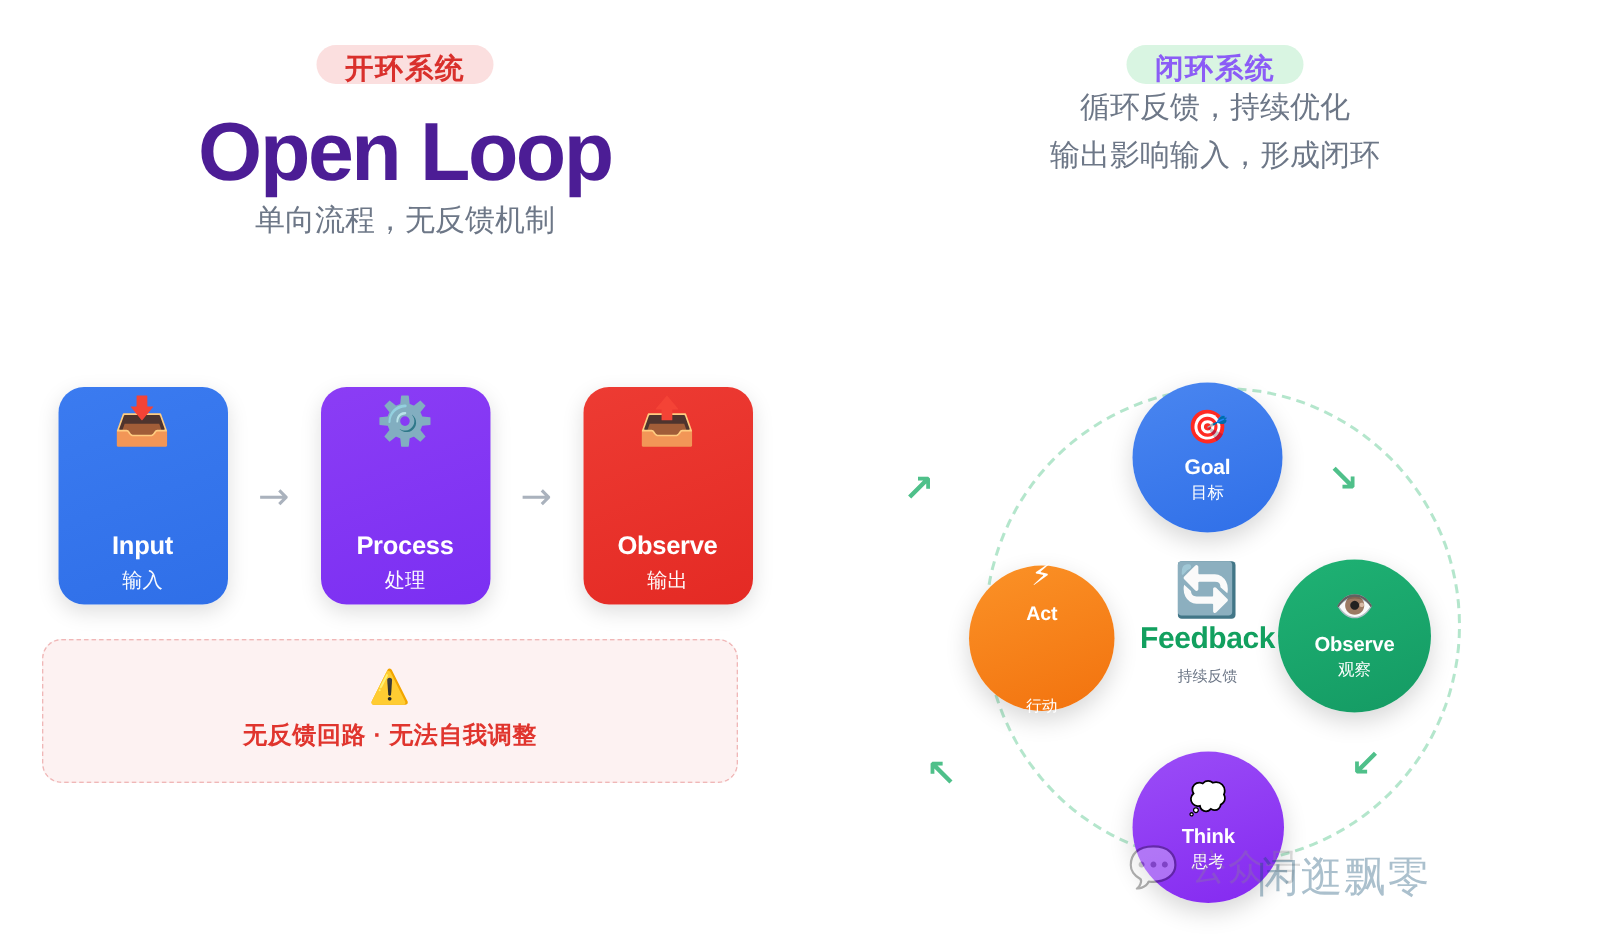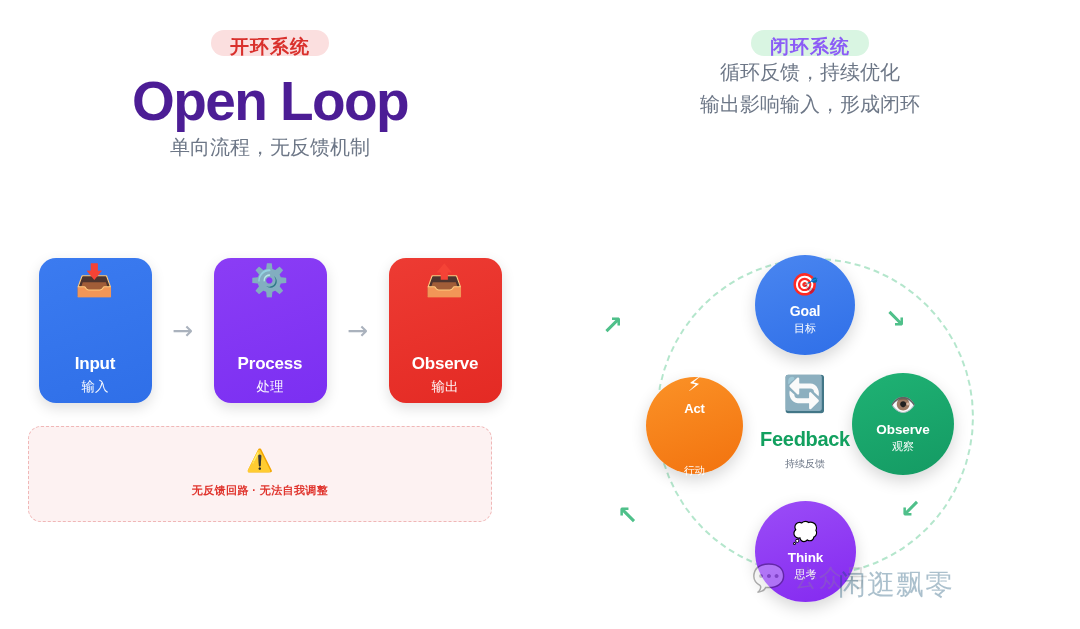--- a/index.html
+++ b/index.html
@@ -79,21 +79,21 @@
   .warn {
     position: absolute; left: 28px; top: 426px;
     width: 464px; height: 96px;
     border: 1.5px dashed #f0b7b7;
     border-radius: 13px;
     background: #fdf2f2;
     display: flex; flex-direction: column;
     align-items: center; justify-content: center;
   }
   .warn-icon { font-size: 22px; line-height: 1; margin-bottom: 11px; }
-  .warn-text { color: #e0352e; font-size: 11px; font-weight: 700; letter-spacing: .4px; }
+  .warn-text { color: #e0352e; font-size: 16px; font-weight: 700; letter-spacing: .4px; }
 
   
   .cycle { position: absolute; top: 248px; left: 60px; width: 430px; height: 360px; }
   .ring {
     position: absolute; left: 56px; top: 10px;
     width: 318px; height: 318px;
     border: 2.5px dashed #a8e2c4;
     border-radius: 50%;
     opacity: .85;
   }
@@ -142,21 +142,21 @@
   .node-act .node-zh { font-size: 10.5px; margin-top: 48px; }
 
   
   .center {
     position: absolute; left: 140px; top: 128px;
     width: 130px; text-align: center;
   }
   .center-icon { font-size: 35px; line-height: 1; }
   .center-en {
     color: #12a05f; font-size: 20px; font-weight: 800;
-    margin-top: 17px; letter-spacing: -0.3px;
+    margin-top: 4px; letter-spacing: -0.3px;
   }
   .center-zh { color: #6d7787; font-size: 10px; margin-top: 6px; }
 
   
   .c-arrow {
     position: absolute;
     color: #4fc08a;
     font-size: 25px; line-height: 1;
     font-family: "DejaVu Sans", sans-serif;
     font-weight: 700;

